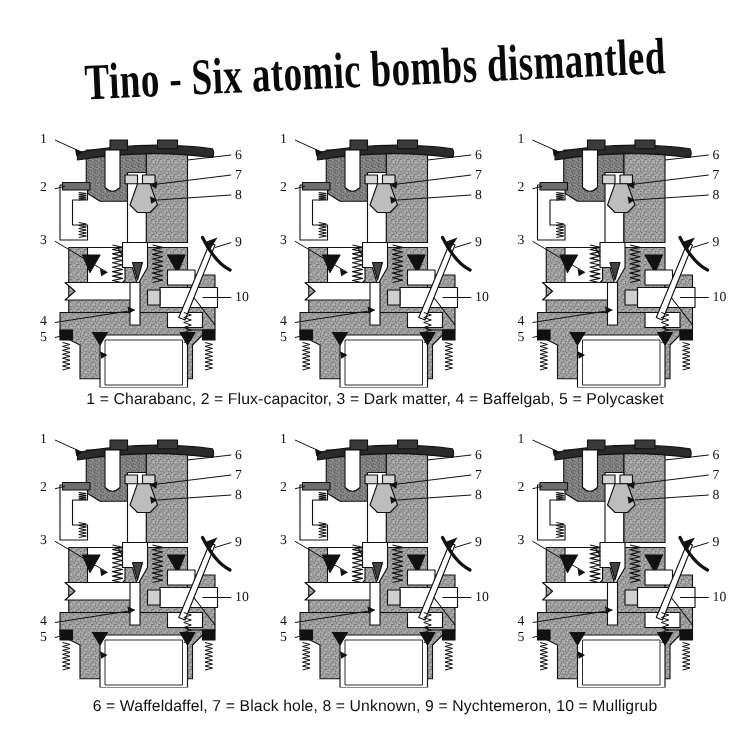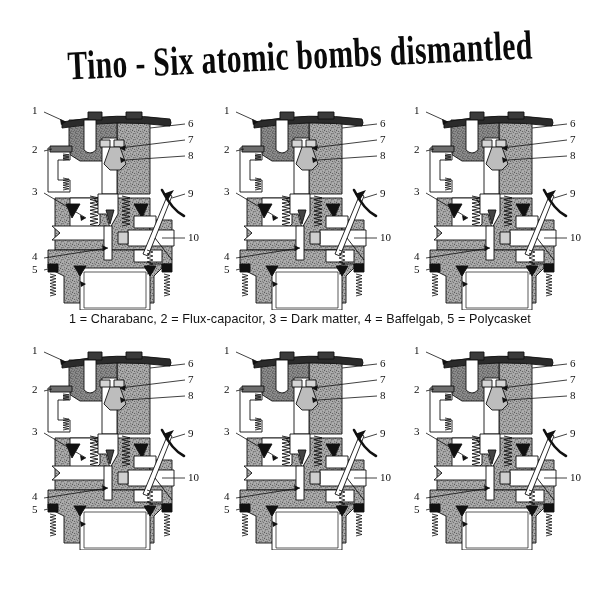--- a/index.html
+++ b/index.html
@@ -711,14 +711,15 @@
             <text x="166" y="29" text-anchor="start">6</text>
             <text x="166" y="45" text-anchor="start">7</text>
             <text x="166" y="61" text-anchor="start">8</text>
             <text x="166" y="99" text-anchor="start">9</text>
             <text x="166" y="143" text-anchor="start">10</text>
           </g>
         </svg>
       </div>
   </div>
 
+  <div class="caption" id="caption-row2">6 = Waffeldaffel, 7 = Black hole, 8 = Unknown, 9 = Nychtemeron, 10 = Mulligrub</div>
 
 </div>
 
 </body></html>

